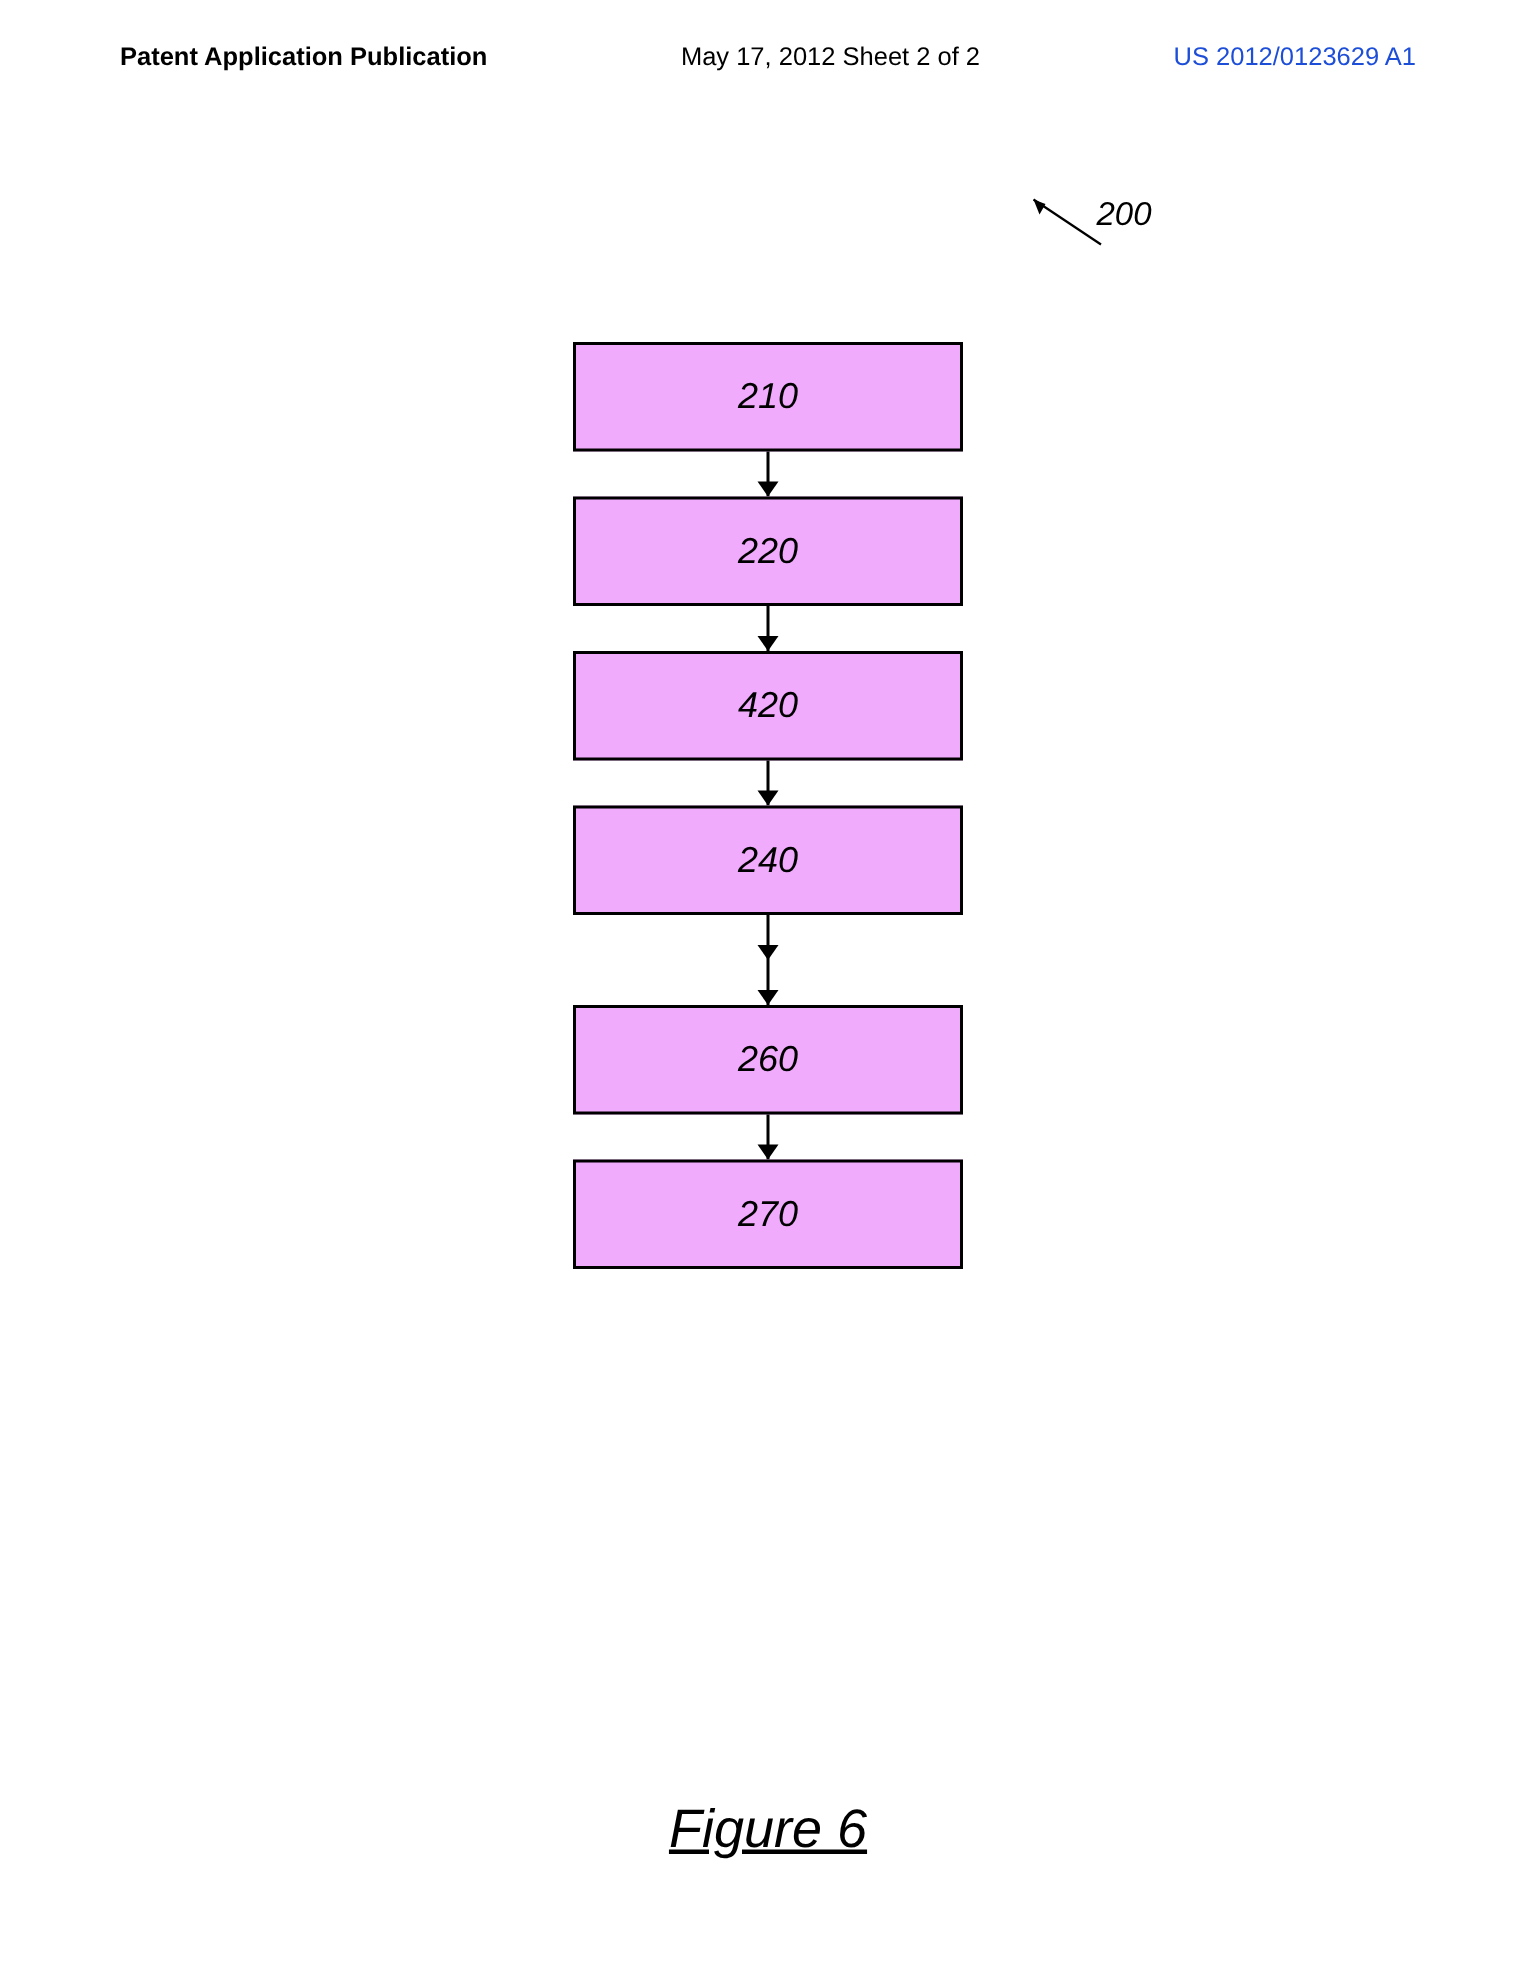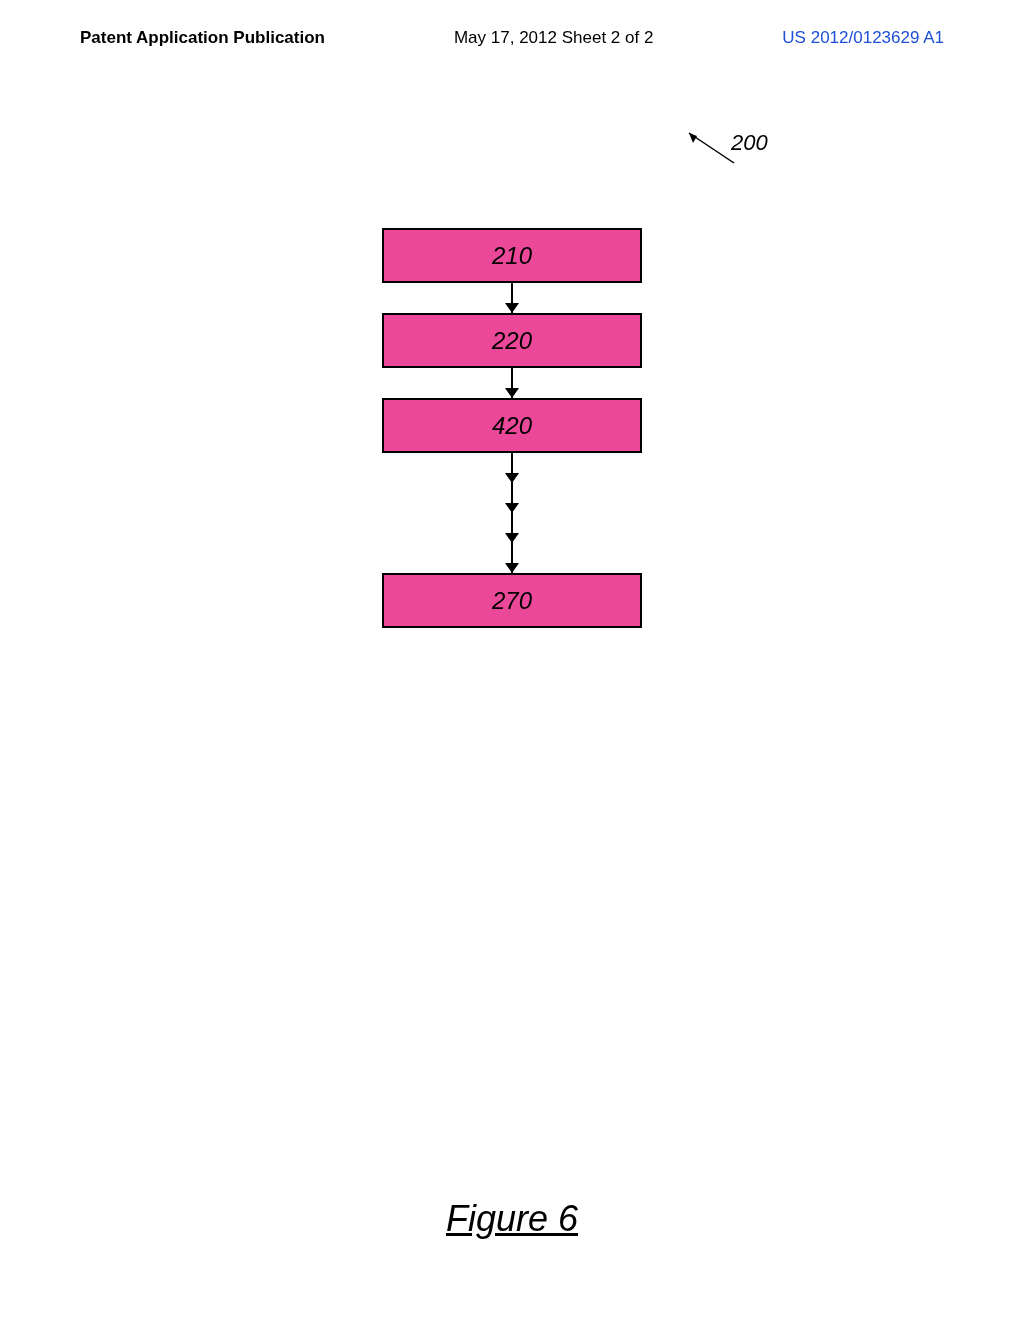--- a/index.html
+++ b/index.html
@@ -65,26 +65,26 @@
     .flowchart {
       display: flex;
       flex-direction: column;
       align-items: center;
       gap: 0;
       margin-top: 50px;
     }
 
     .flow-box {
       width: 260px;
-      height: 55px;
+      height: 73px;
       border: 2px solid #000;
       display: flex;
       align-items: center;
       justify-content: center;
-      background: #ec4899;
+      background: #f0abfc;
       position: relative;
     }
 
     .flow-box-label {
       font-style: italic;
       font-size: 24px;
       color: #000;
       font-family: Arial, sans-serif;
     }
 
@@ -160,26 +160,32 @@
       </div>
 
       <div class="flow-arrow"></div>
 
       <div class="flow-box">
         <span class="flow-box-label">420</span>
       </div>
 
       <div class="flow-arrow"></div>
 
+      <div class="flow-box">
+        <span class="flow-box-label">240</span>
+      </div>
 
       <div class="flow-arrow"></div>
 
 
       <div class="flow-arrow"></div>
 
+      <div class="flow-box">
+        <span class="flow-box-label">260</span>
+      </div>
 
       <div class="flow-arrow"></div>
 
       <div class="flow-box">
         <span class="flow-box-label">270</span>
       </div>
 
     </div>
   </div>
 

